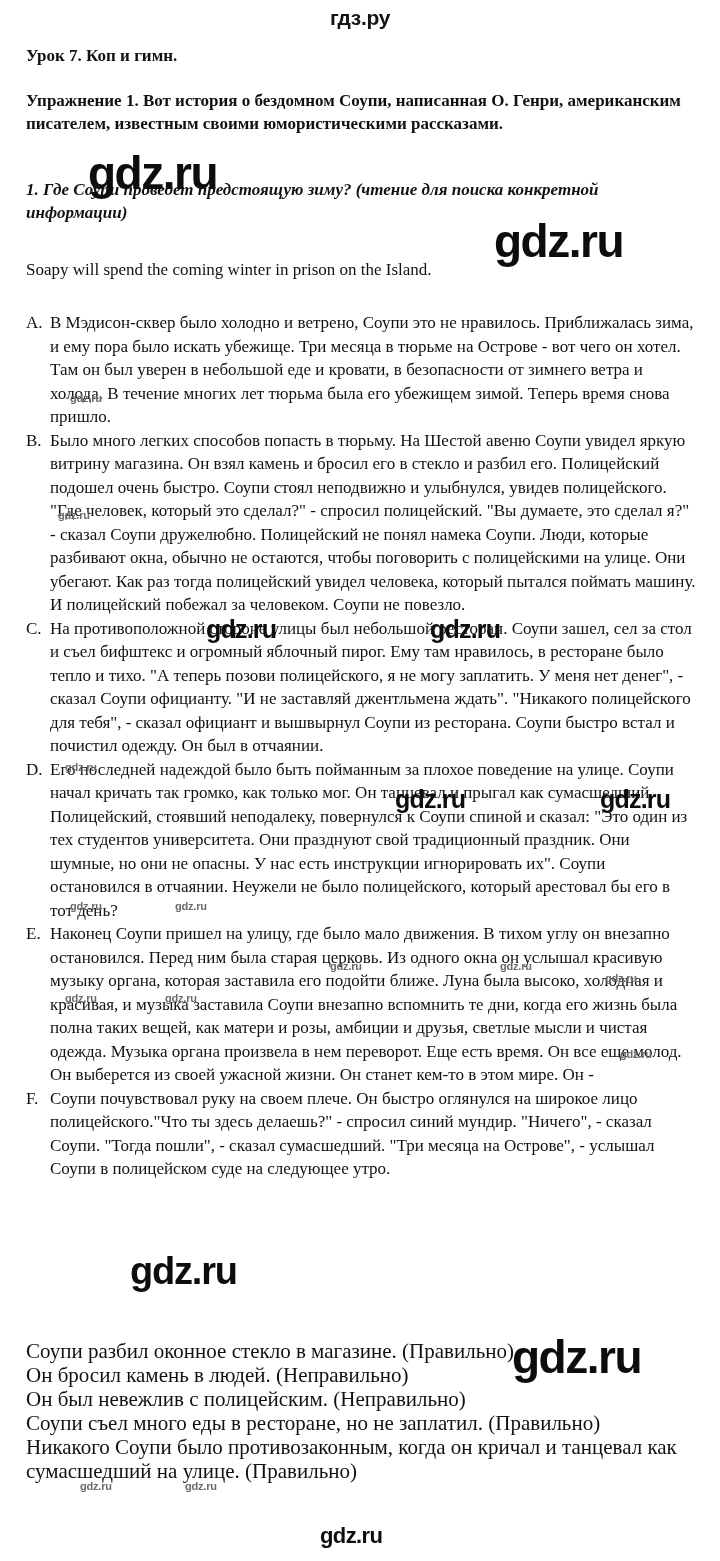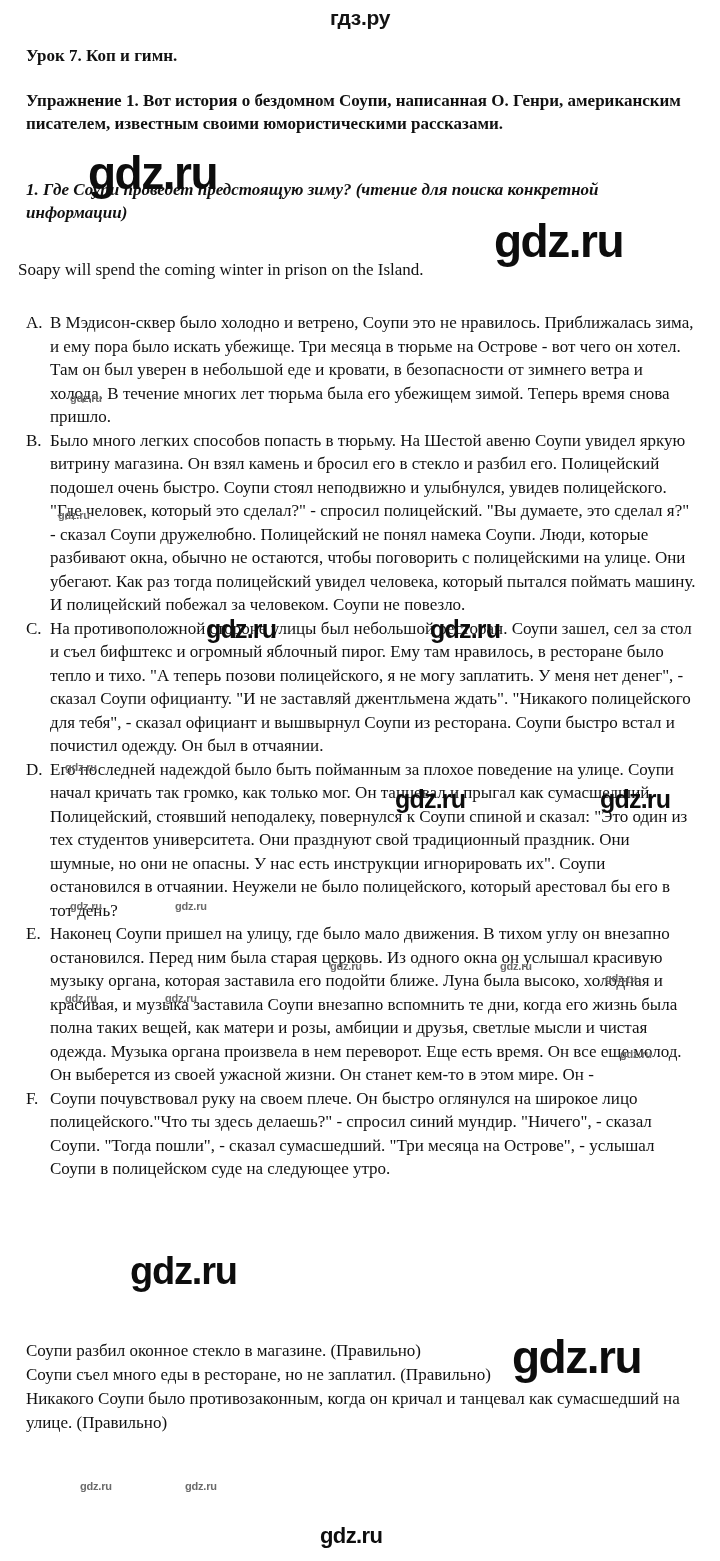--- a/index.html
+++ b/index.html
@@ -64,21 +64,21 @@
   .task2-heading {
     font-weight: bold;
     font-size: 17px;
     line-height: 23px;
     margin: 0;
     max-width: 672px;
   }
 
   
   .answer-block {
-    margin: 34px 0 0 0;
+    margin: 34px 0 0 8px;
   }
   .answer-en {
     font-size: 17px;
     line-height: 23px;
   }
   .answer-ru {
     font-style: italic;
     font-size: 17px;
     line-height: 23px;
   }
@@ -116,21 +116,21 @@
     left: 18px;
     top: 1305px;
     width: 684px;
   }
   .options-list {
     margin: 34px 0 0 0;
     padding: 0;
     list-style: none;
   }
   .option-line {
-    font-size: 17px;
+    font-size: 21px;
     line-height: 24px;
     margin: 0 0 0 8px;
   }
 
   
   .wm {
     position: absolute;
     font-family: "Liberation Sans", "DejaVu Sans", sans-serif;
     font-weight: bold;
     color: #0d0d0d;
@@ -185,20 +185,22 @@
       </li>
       <li class="para-item">
         <span class="para-letter">F.</span>
         <span class="para-text">Соупи почувствовал руку на своем плече. Он быстро оглянулся на широкое лицо полицейского."Что ты здесь делаешь?" - спросил синий мундир. "Ничего", - сказал Соупи. "Тогда пошли", - сказал сумасшедший. "Три месяца на Острове", - услышал Соупи в полицейском суде на следующее утро.</span>
       </li>
     </ul>
 
   <div class="task2-wrap">
     <ul class="options-list" id="options-list">
         <li class="option-line">Соупи разбил оконное стекло в магазине. (Правильно)</li>
+        <li class="option-line">Он бросил камень в людей. (Неправильно)</li>
+        <li class="option-line">Он был невежлив с полицейским. (Неправильно)</li>
         <li class="option-line">Соупи съел много еды в ресторане, но не заплатил. (Правильно)</li>
         <li class="option-line">Никакого Соупи было противозаконным, когда он кричал и танцевал как сумасшедший на улице. (Правильно)</li>
       </ul>
   </div>
 
   <div id="watermark-layer">
       <div class="wm wm-xl" style="left: 88px; top: 146px;">gdz.ru</div>
       <div class="wm wm-xl" style="left: 494px; top: 214px;">gdz.ru</div>
       <div class="wm wm-sm" style="left: 70px; top: 392px;">gdz.ru</div>
       <div class="wm wm-sm" style="left: 58px; top: 509px;">gdz.ru</div>

